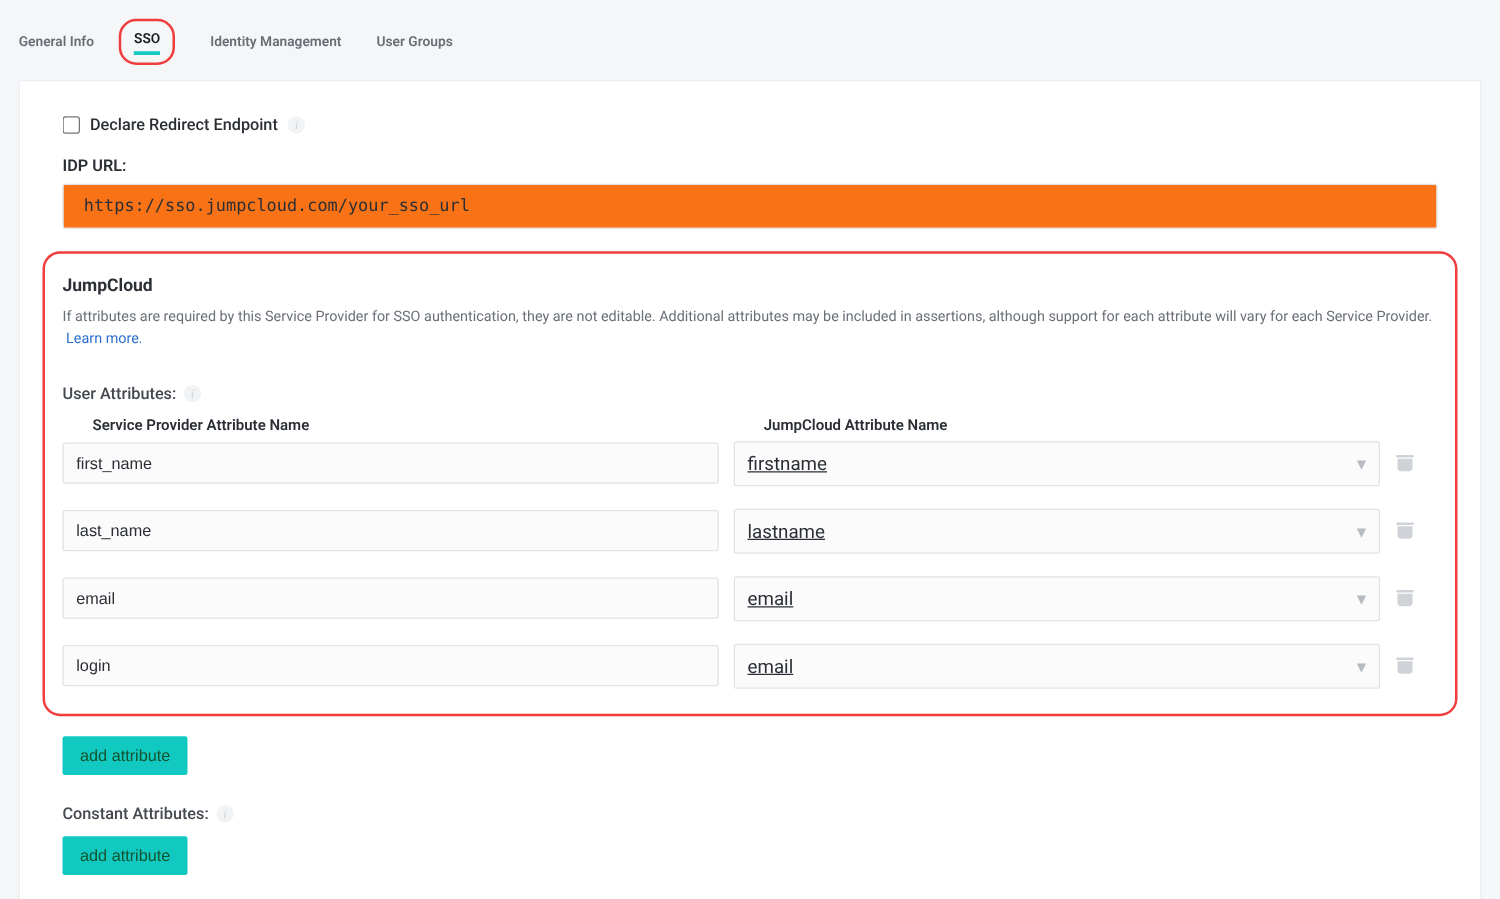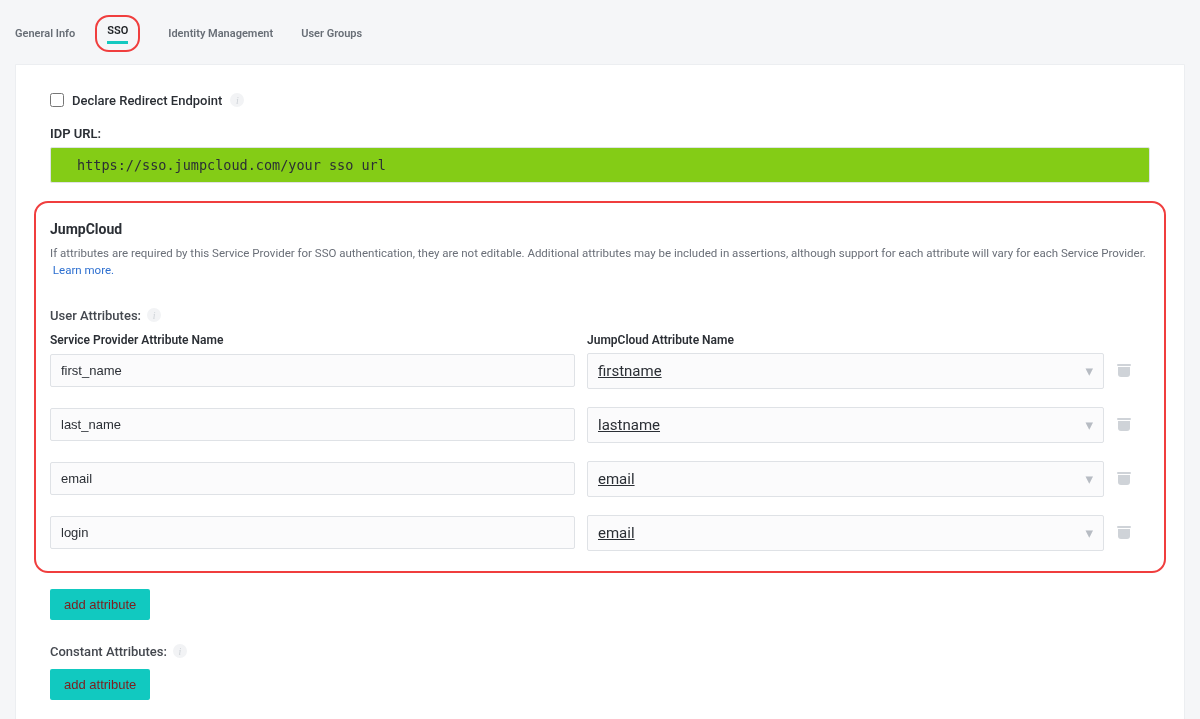--- a/index.html
+++ b/index.html
@@ -72,25 +72,25 @@
       font-size: 13px;
       font-weight: 600;
       color: #2b2f35;
       display: block;
       margin-bottom: 6px;
     }
     .text-input {
       width: 100%;
       border: 1px solid #dfe2e6;
       border-radius: 2px;
-      padding: 9px 26px;
+      padding: 9px 16px;
       font-family: ui-monospace, SFMono-Regular, Menlo, Consolas, monospace;
       font-size: 13.5px;
       color: #2b2f35;
-      background: #84cc16;
+      background: #f97316;
     }
     .highlight-box {
       border: 2px solid #f03e3e;
       border-radius: 14px;
       padding: 18px 14px 16px 14px;
       margin-top: 18px;
       margin-left: -16px;
       margin-right: -16px;
     }
     .section-title {
@@ -121,21 +121,21 @@
     .col-labels {
       display: flex;
       gap: 12px;
       margin-bottom: 6px;
     }
     .col-label {
       font-size: 12px;
       font-weight: 600;
       color: #2b2f35;
     }
-    .col-a { width: 525px; }
+    .col-a { width: 525px; margin-left: 24px; }
     .col-b { width: 517px; }
     .attr-row {
       display: flex;
       gap: 12px;
       align-items: center;
       margin-bottom: 18px;
     }
     .attr-input {
       border: 1px solid #dfe2e6;
       border-radius: 2px;
@@ -170,21 +170,21 @@
       width: 16px;
       display: flex;
       flex-direction: column;
       align-items: center;
       gap: 1px;
     }
     .trash-icon .lid { width: 14px; height: 2px; background: #cfd3d8; border-radius: 1px; }
     .trash-icon .bin { width: 12px; height: 10px; background: #cfd3d8; border-radius: 0 0 3px 3px; }
     .btn-add {
       background: #11c9c0;
-      color: #7f1d1d;
+      color: #14532d;
       border: none;
       padding: 8px 14px;
       font-size: 13px;
       border-radius: 2px;
       cursor: pointer;
       font-weight: 500;
     }
     .block-mt { margin-top: 16px; }
     .group-title {
       font-size: 12px;

